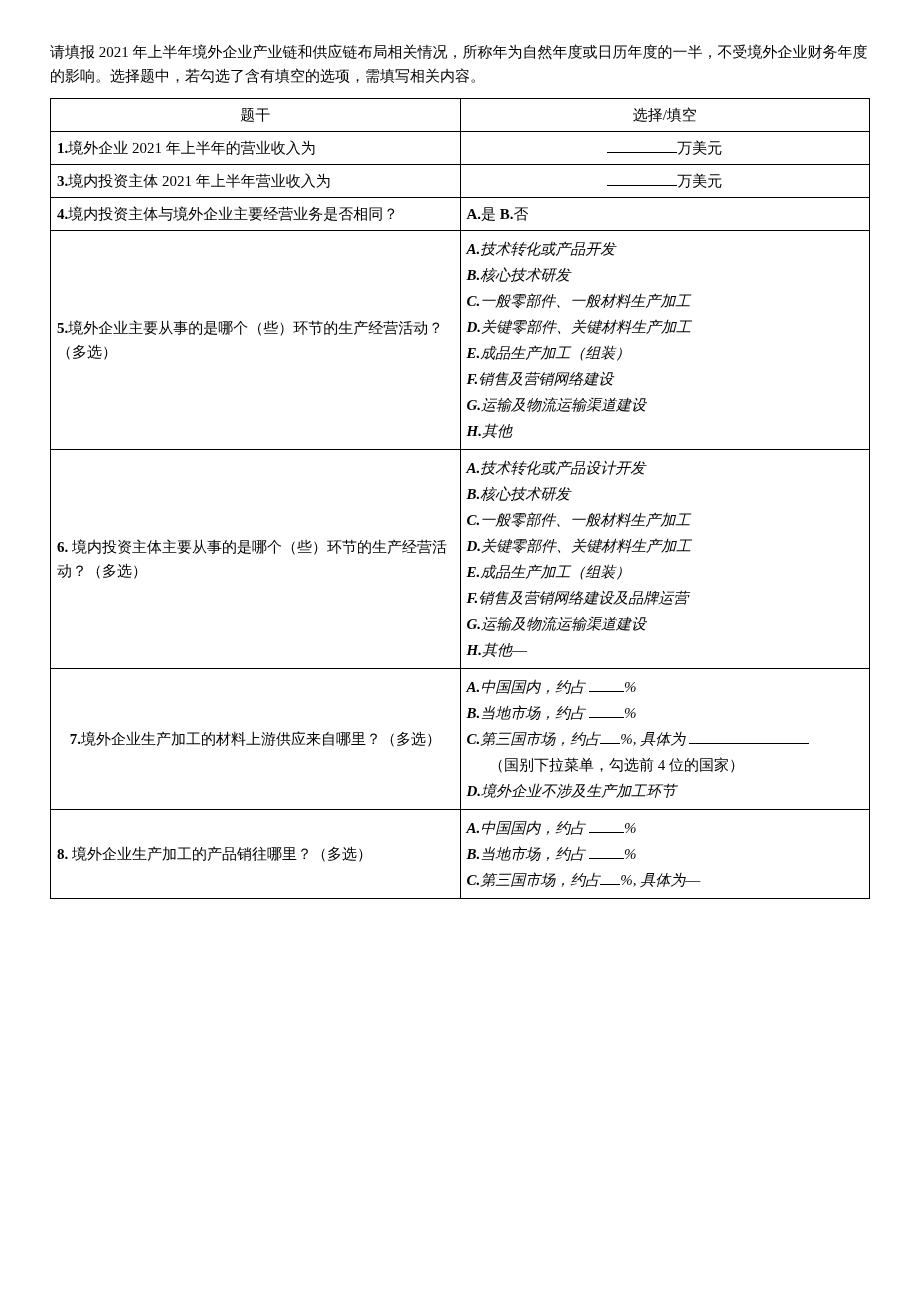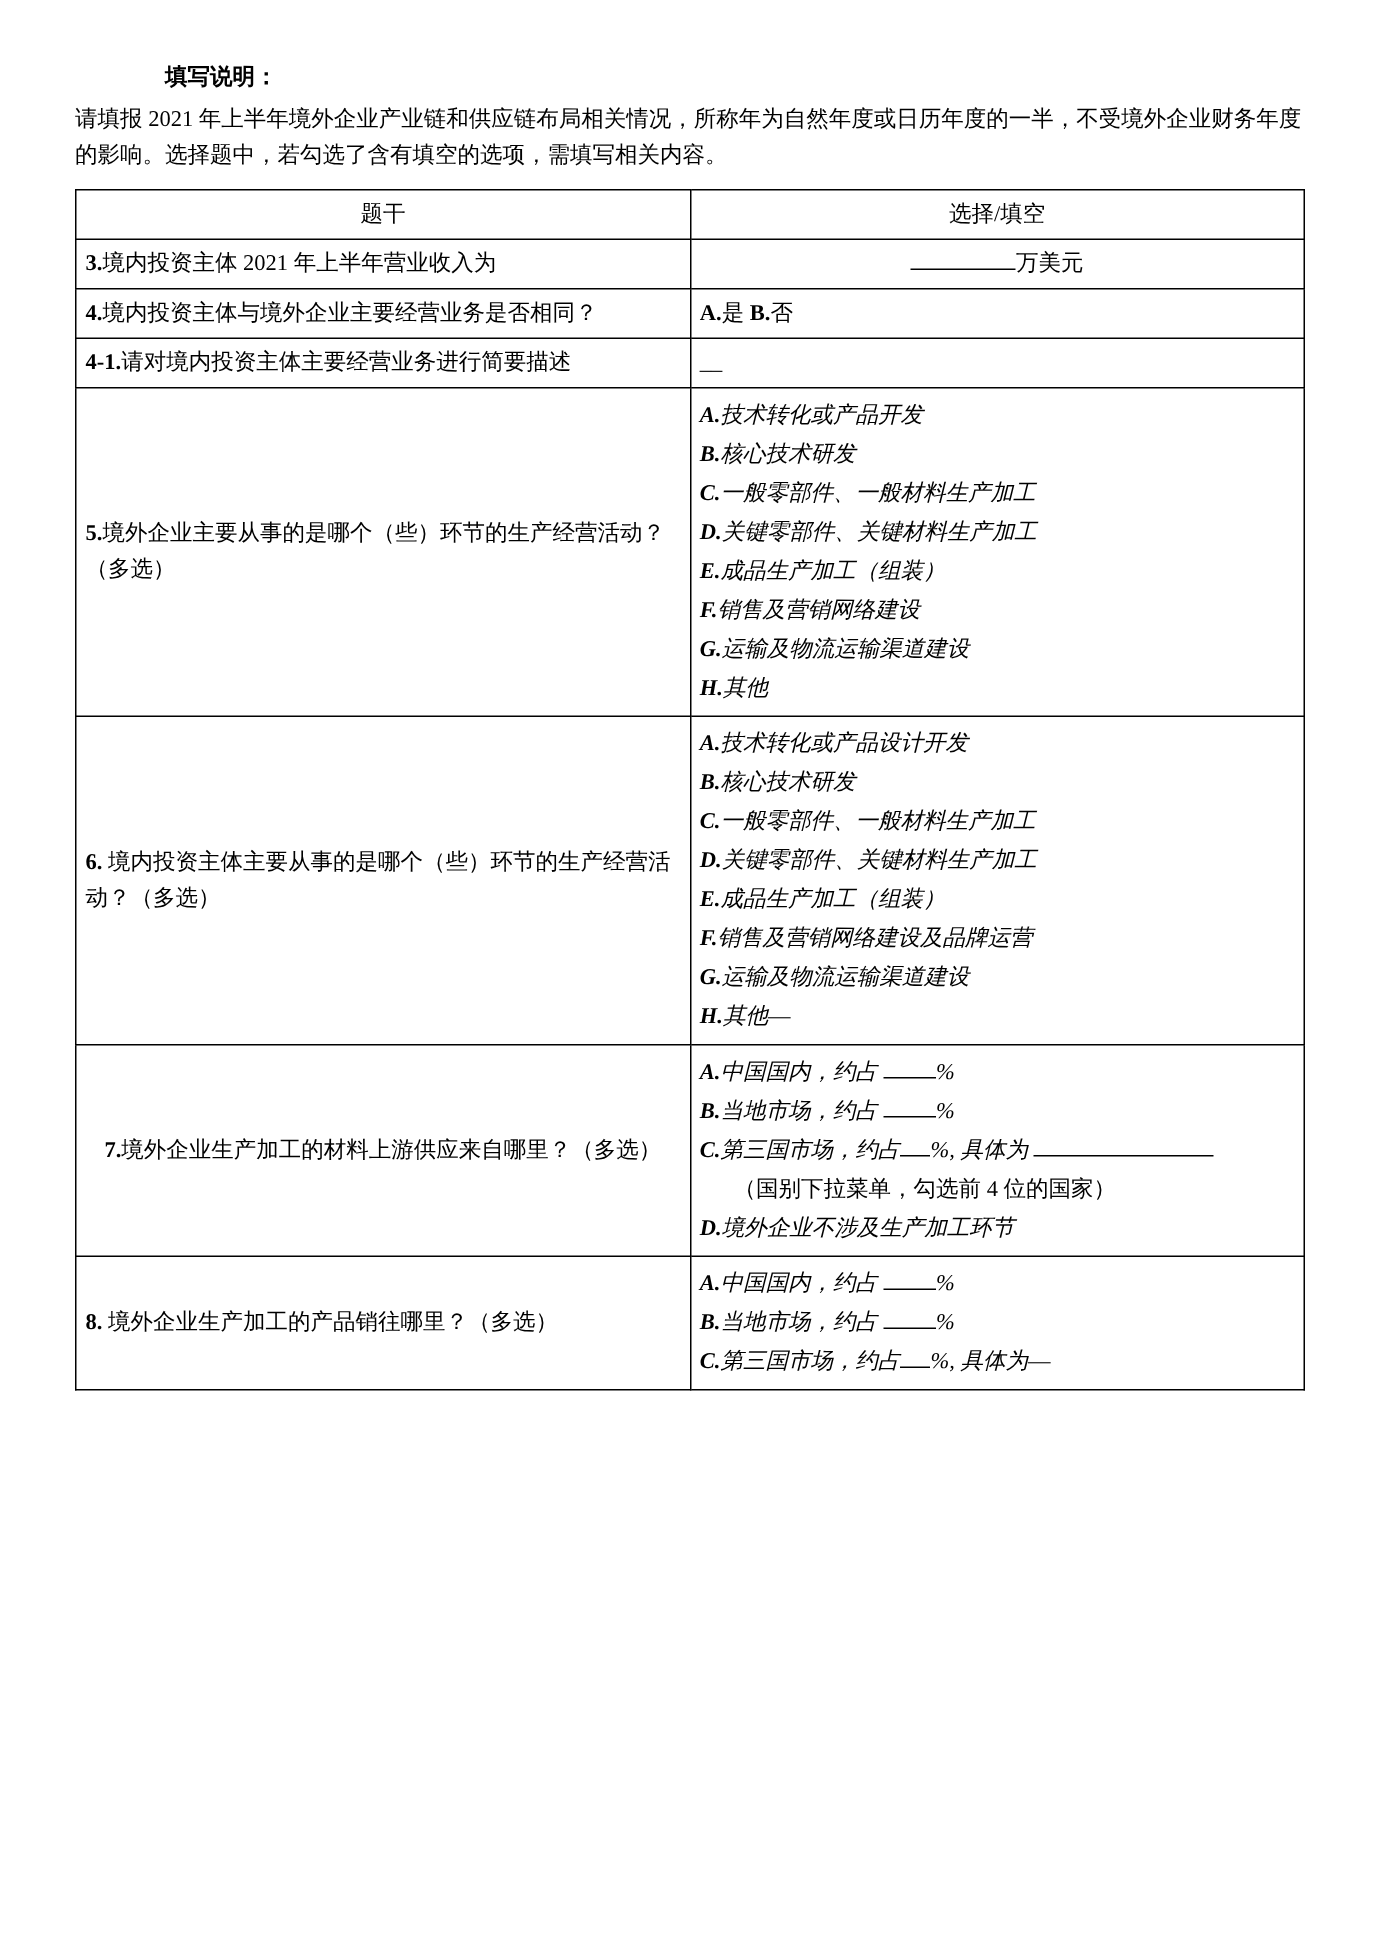--- a/index.html
+++ b/index.html
@@ -72,34 +72,41 @@
   .paren {
     text-indent: 1.5em;
     display: block;
   }
 </style>
 </head>
 <body>
 
 <div class="container">
 
-  <div class="instructions-label bold">填写说明：</div>
   <div class="instructions-text">请填报 2021 年上半年境外企业产业链和供应链布局相关情况，所称年为自然年度或日历年度的一半，不受境外企业财务年度的影响。选择题中，若勾选了含有填空的选项，需填写相关内容。</div>
 
   <table>
     <colgroup>
       <col class="col-q">
       <col class="col-a">
     </colgroup>
     <tbody>
         <tr>
       <th>题干</th>
       <th>选择/填空</th>
     </tr>
 
+    <tr>
+      <td>
+        <span class="bold">1.</span><span>境外企业 2021 年上半年的营业收入为</span>
+      </td>
+      <td style="text-align:center;">
+        <span class="blank"></span><span>万美元</span>
+      </td>
+    </tr>
 
 
     <tr>
       <td>
         <span class="bold">3.</span><span>境内投资主体 2021 年上半年营业收入为</span>
       </td>
       <td style="text-align:center;">
         <span class="blank"></span><span>万美元</span>
       </td>
     </tr>
@@ -107,26 +114,20 @@
     <tr>
       <td>
         <span class="bold">4.</span><span>境内投资主体与境外企业主要经营业务是否相同？</span>
       </td>
       <td>
         <span class="bold">A.</span><span>是 </span>
         <span class="bold">B.</span><span>否</span>
       </td>
     </tr>
 
-    <tr>
-      <td>
-        <span class="bold">4-1.</span><span>请对境内投资主体主要经营业务进行简要描述</span>
-      </td>
-      <td>__</td>
-    </tr>
 
     <tr>
       <td style="vertical-align:middle;">
         <span class="bold">5.</span><span>境外企业主要从事的是哪个（些）环节的生产经营活动？（多选）</span>
       </td>
       <td>
         <span class="opt"><span class="bold">A.</span><span>技术转化或产品开发</span></span>
         <span class="opt"><span class="bold">B.</span><span>核心技术研发</span></span>
         <span class="opt"><span class="bold">C.</span><span>一般零部件、一般材料生产加工</span></span>
         <span class="opt"><span class="bold">D.</span><span>关键零部件、关键材料生产加工</span></span>

